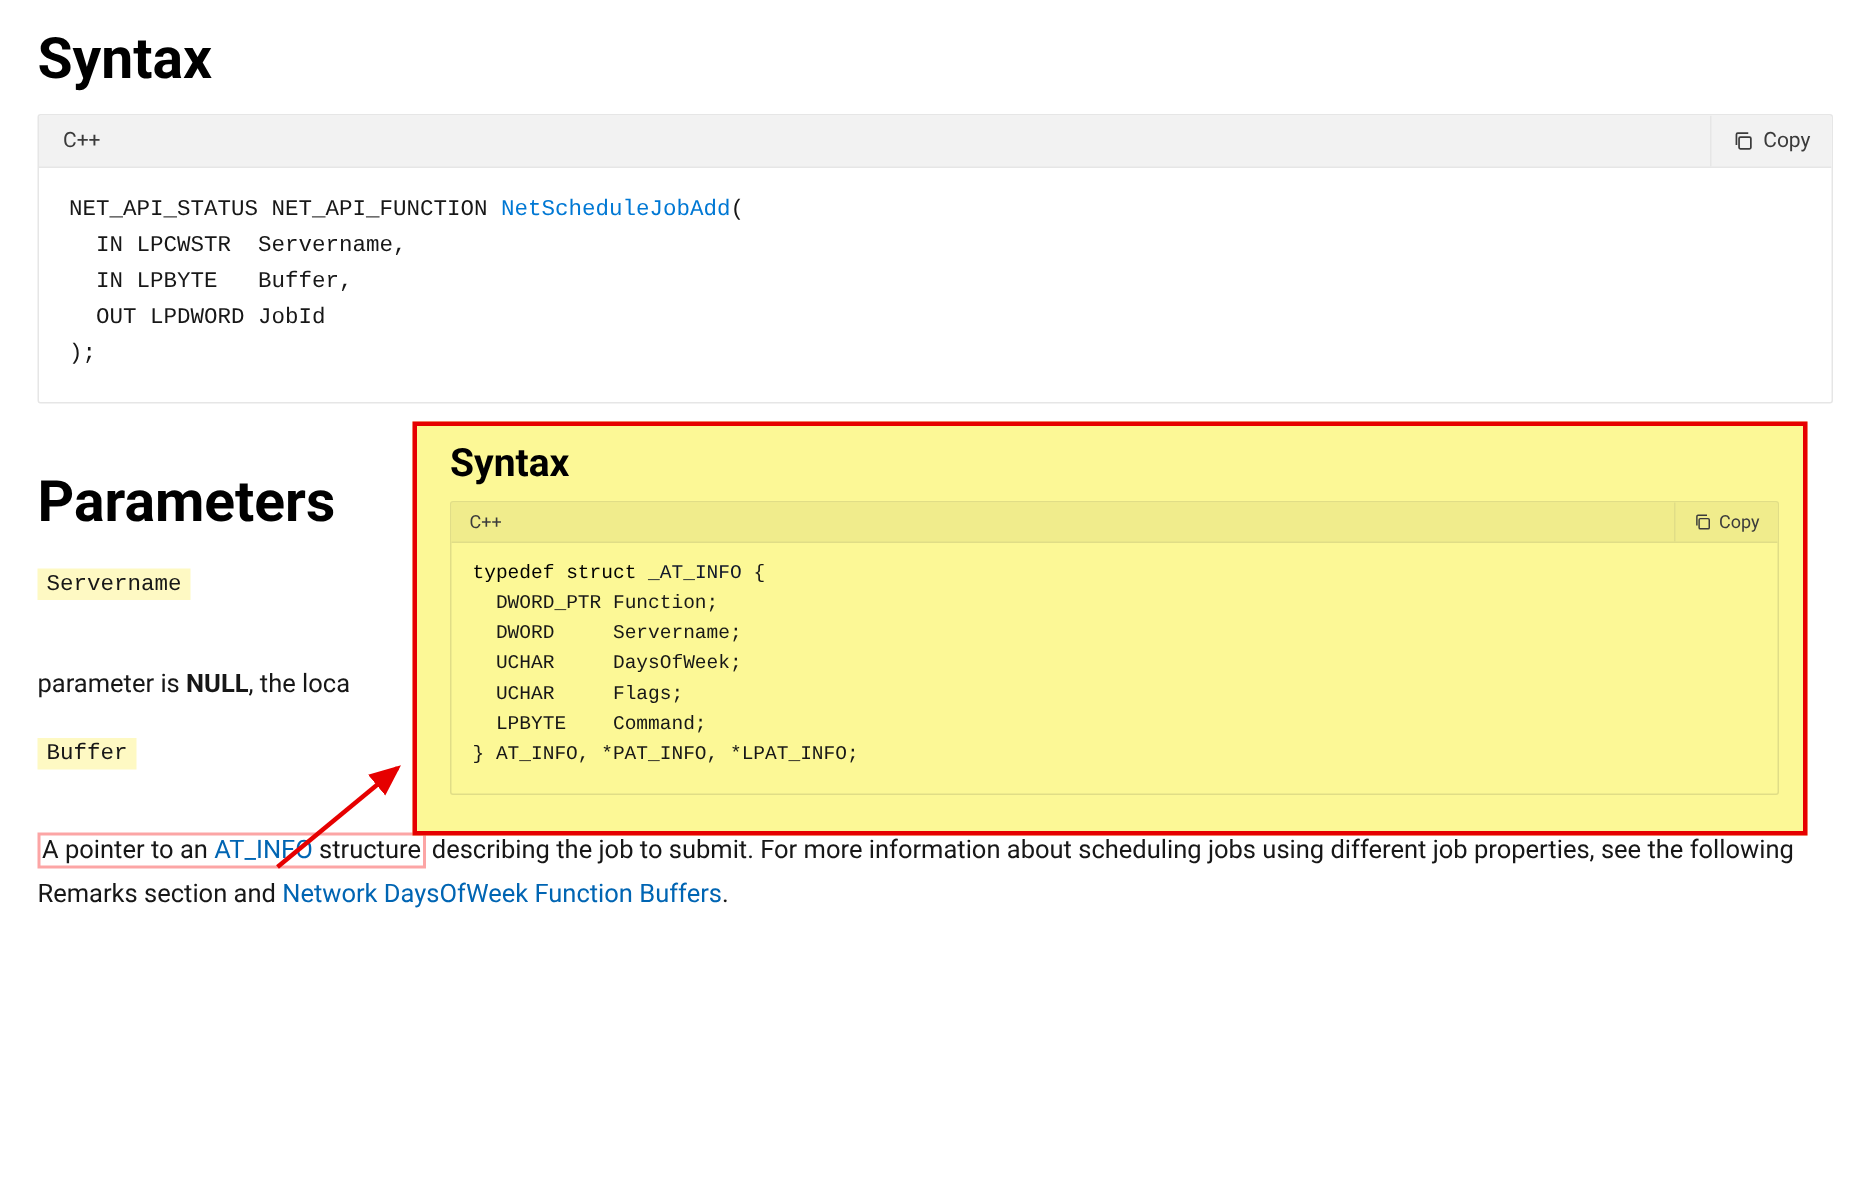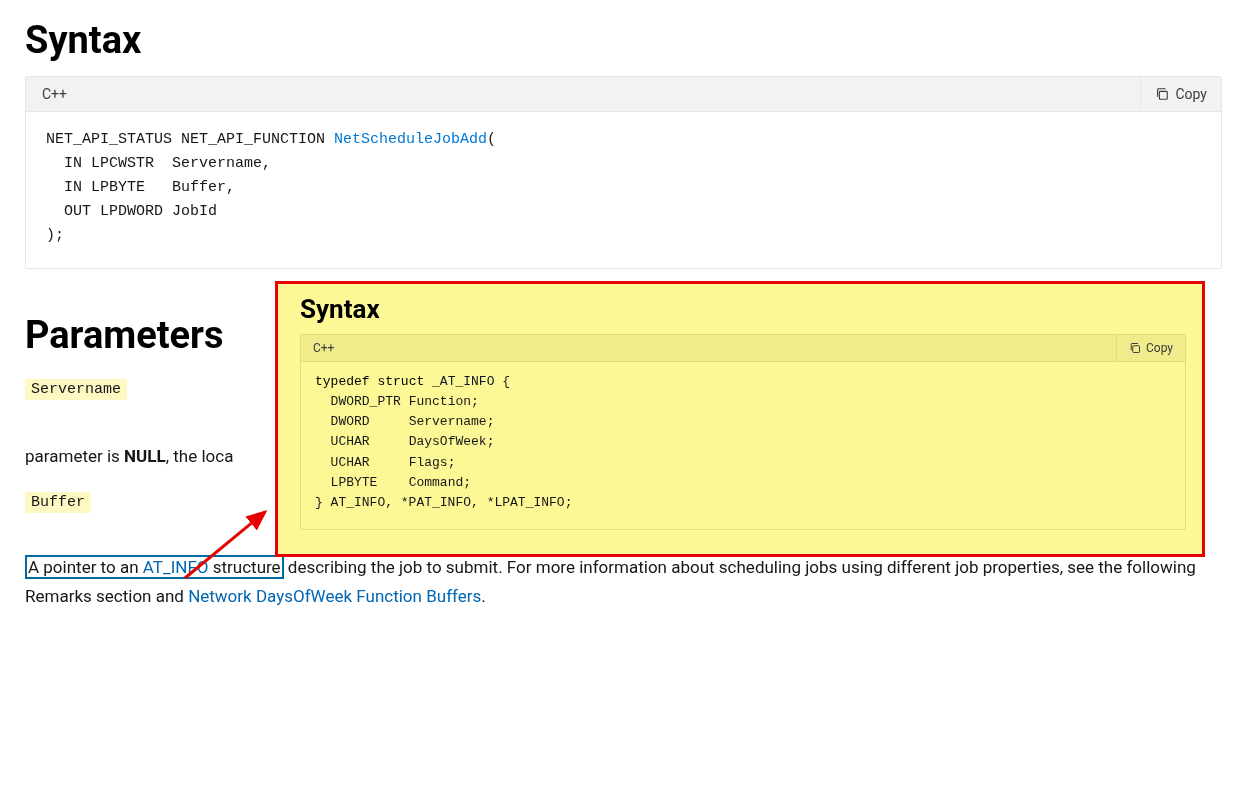--- a/index.html
+++ b/index.html
@@ -86,21 +86,21 @@
     font-size: 17px;
     line-height: 1.75;
     margin: 10px 0 4px 0;
     color: #171717;
   }
   a.doclink {
     color: #0065b3;
     text-decoration: none;
   }
   .highlight-box-line {
-    border: 2px solid #0369a1;
+    border: 2px solid #fca5a5;
     padding: 0 1px;
     white-space: nowrap;
   }
   
   .overlay {
     position: absolute;
     left: 275px;
     top: 281px;
     width: 930px;
     background: #fcf896;

